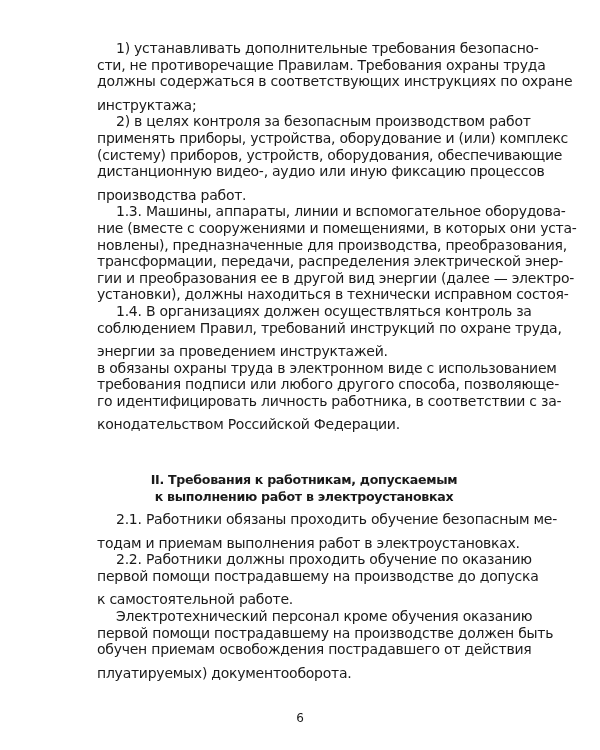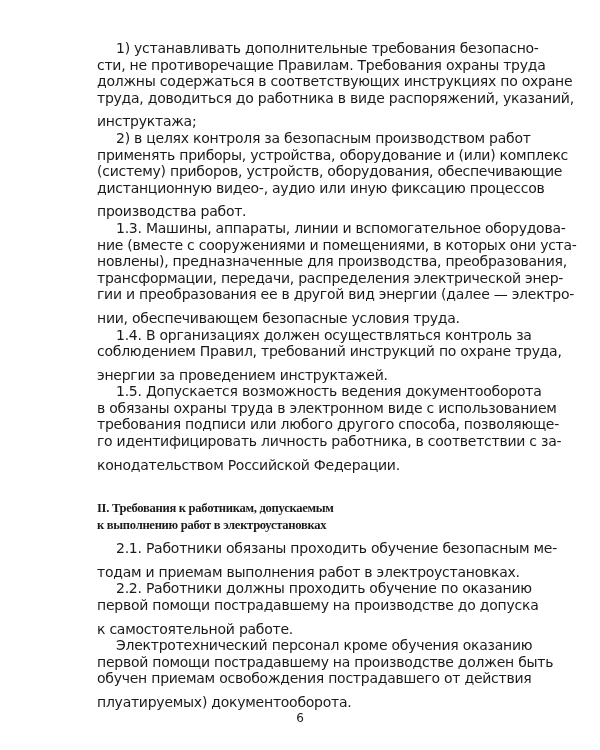--- a/index.html
+++ b/index.html
@@ -12,63 +12,61 @@
     position: absolute; left: 97px; top: 40px; width: 414px;
   }
   .line {
     display: block; height: 16.6px; line-height: 16.6px;
     font-size: 14px; white-space: nowrap; letter-spacing: -0.25px;
     text-align: justify; text-align-last: justify;
   }
   .line.last { text-align-last: left; margin-top: 7px; }
   .line.indent { padding-left: 19px; }
   .heading {
-    margin-top: 27px; margin-bottom: 6px; text-align: left;
-    font-weight: bold; font-size: 12.6px; line-height: 17px; letter-spacing: -0.3px; font-family: Liberation Serif, serif;
+    margin-top: 38px; margin-bottom: 6px; text-align: center;
+    font-weight: bold; font-size: 12.6px; line-height: 17px; letter-spacing: -0.3px;
   }
   .heading span { display: block; }
   .page-number {
     position: absolute; top: 711px; left: 0; width: 600px; text-align: center;
     font-size: 12px;
   }
 </style>
 </head>
 <body>
 
 <div class="page">
   <div id="before">
       <div>
         <span class="line indent">1) устанавливать дополнительные требования безопасно-</span>
         <span class="line">сти, не противоречащие Правилам. Требования охраны труда</span>
         <span class="line">должны содержаться в соответствующих инструкциях по охране</span>
-        <span class="line">труда, доводиться до работника в виде распоряжений, указаний,</span>
         <span class="line last">инструктажа;</span>
       </div>
       <div>
         <span class="line indent">2) в целях контроля за безопасным производством работ</span>
         <span class="line">применять приборы, устройства, оборудование и (или) комплекс</span>
         <span class="line">(систему) приборов, устройств, оборудования, обеспечивающие</span>
         <span class="line">дистанционную видео-, аудио или иную фиксацию процессов</span>
         <span class="line last">производства работ.</span>
       </div>
       <div>
         <span class="line indent">1.3. Машины, аппараты, линии и вспомогательное оборудова-</span>
         <span class="line">ние (вместе с сооружениями и помещениями, в которых они уста-</span>
         <span class="line">новлены), предназначенные для производства, преобразования,</span>
         <span class="line">трансформации, передачи, распределения электрической энер-</span>
         <span class="line">гии и преобразования ее в другой вид энергии (далее — электро-</span>
-        <span class="line last">нии, обеспечивающем безопасные условия труда.</span>
+        <span class="line">установки), должны находиться в технически исправном состоя-</span>
       </div>
       <div>
         <span class="line indent">1.4. В организациях должен осуществляться контроль за</span>
         <span class="line">соблюдением Правил, требований инструкций по охране труда,</span>
         <span class="line last">энергии за проведением инструктажей.</span>
       </div>
       <div>
-        <span class="line indent">1.5. Допускается возможность ведения документооборота</span>
         <span class="line">в обязаны охраны труда в электронном виде с использованием</span>
         <span class="line">требования подписи или любого другого способа, позволяюще-</span>
         <span class="line">го идентифицировать личность работника, в соответствии с за-</span>
         <span class="line last">конодательством Российской Федерации.</span>
       </div>
     </div>
   <div class="heading">
     <span>II. Требования к работникам, допускаемым</span>
     <span>к выполнению работ в электроустановках</span>
   </div>

